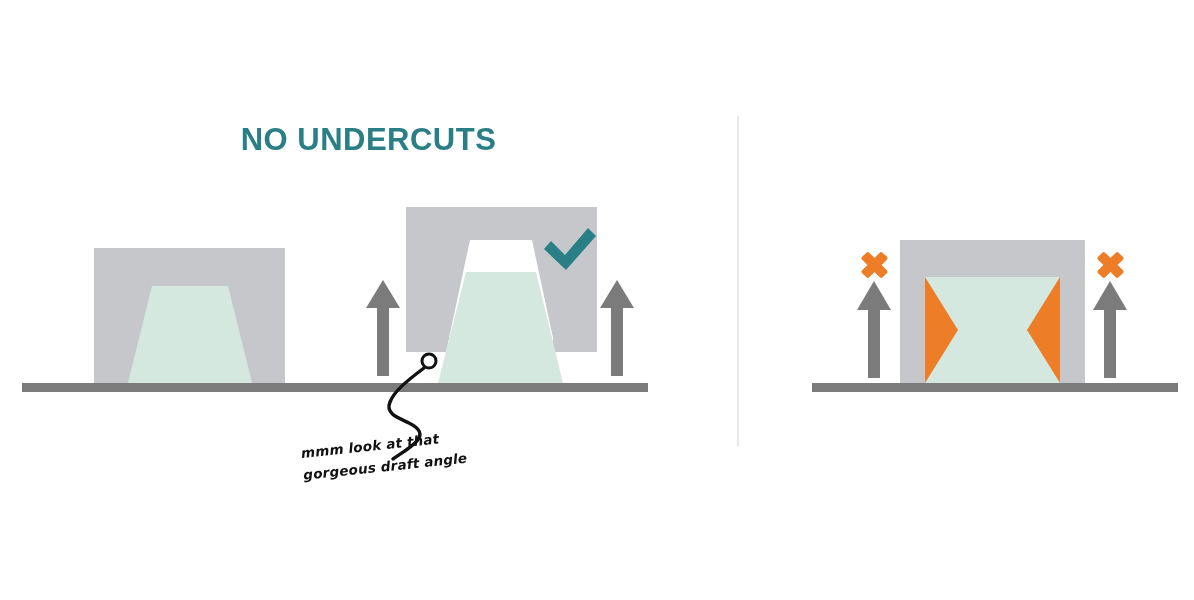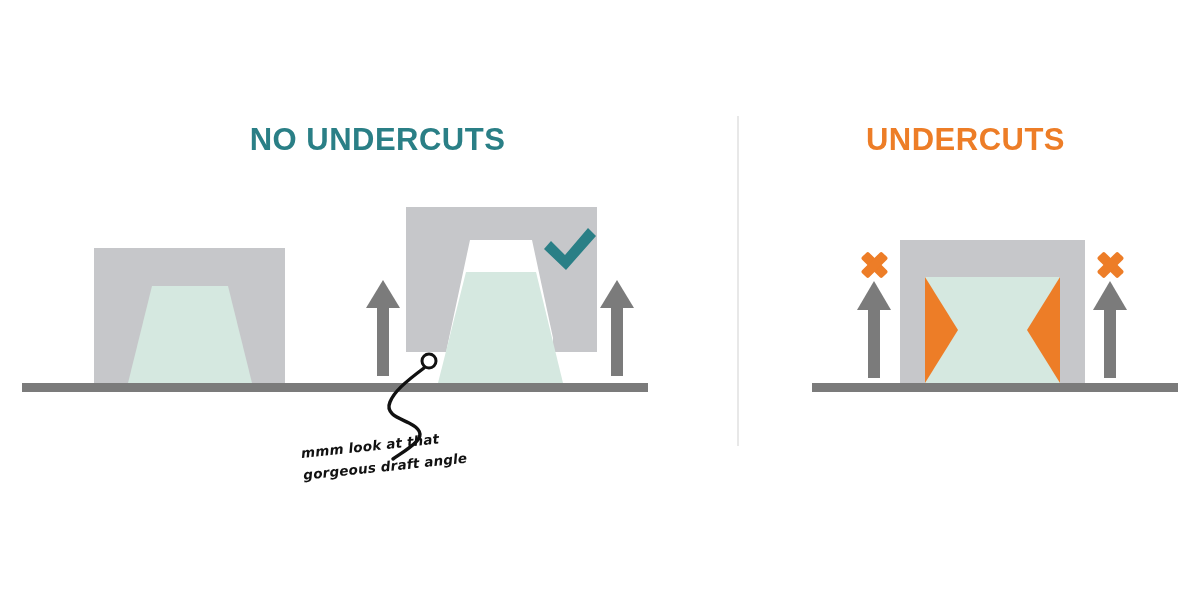--- a/index.html
+++ b/index.html
@@ -23,21 +23,21 @@
   .panel-title {
     position: absolute;
     font-family: "Liberation Sans", sans-serif;
     font-weight: bold;
     font-size: 31px;
     letter-spacing: 0.5px;
     white-space: nowrap;
     text-align: center;
   }
   #title-left {
-    left: 9px;
+    left: 0px;
     top: 122px;
     width: 737px;
   }
   #title-right {
     left: 737px;
     top: 122px;
     width: 457px;
   }
   #divider {
     position: absolute;
@@ -70,21 +70,20 @@
   }
   .hand-note span { display: block; }
 </style>
 </head>
 <body>
 
 <div id="stage">
 
   <div class="panel-title" id="title-left" style="color:#2a7f86">NO UNDERCUTS</div>
 
-  <div class="panel-title" id="title-right" style="color:#ed7d27">UNDERCUTS</div>
 
   <div id="divider" style="background:#e8e8e8"></div>
 
   <svg class="scene" viewBox="0 0 1194 600" xmlns="http://www.w3.org/2000/svg">
 
     <g>
       <rect x="94" y="248" width="191" height="135" fill="#c6c7ca"></rect>
       <polygon points="152,286 228,286 252,383 128,383" fill="#d5e8e0"></polygon>
     </g>
 

